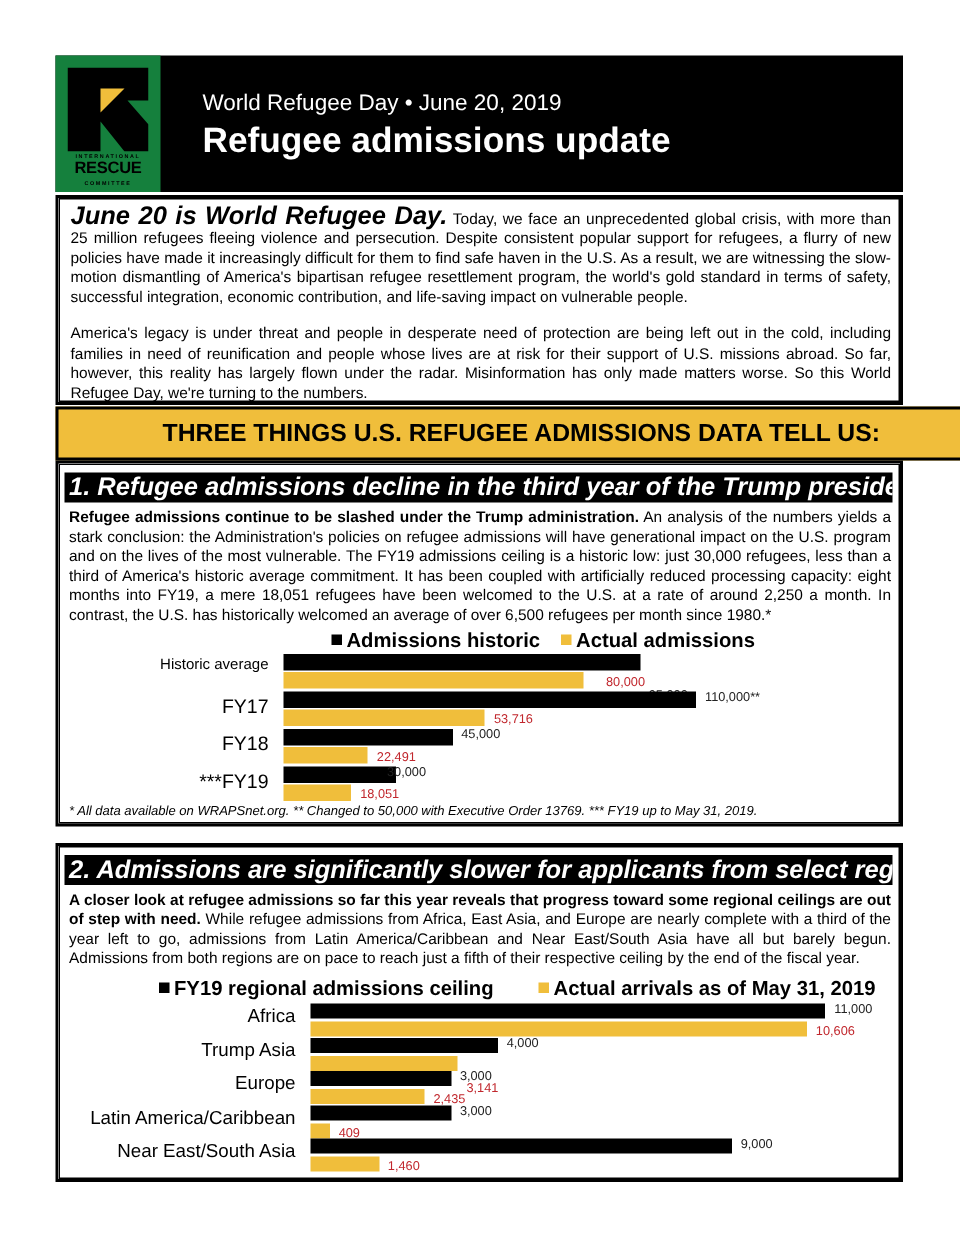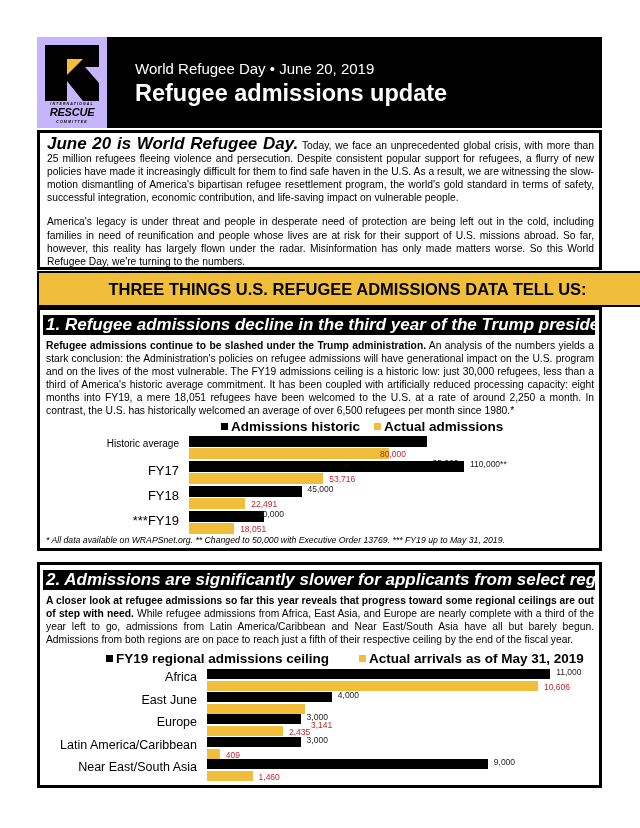--- a/index.html
+++ b/index.html
@@ -5,23 +5,22 @@
   html, body { margin: 0; padding: 0; background: #ffffff; }
   body {
     width: 640px; height: 828px; position: relative; overflow: hidden;
     font-family: "Liberation Sans", sans-serif; color: #000;
   }
   .header {
     position: absolute; left: 37px; top: 37px; width: 565px; height: 91px;
     background: #000; display: flex;
   }
   .logo {
-    width: 70px; height: 91px; background: #c4b5fd; position: relative;
+    width: 70px; height: 91px; background: #15803d; position: relative;
     flex: none;
-    font-style: italic;
   }
   .logo-mark { position: absolute; left: 8px; top: 8px; width: 54px; height: 56px; }
   .logo-text-small {
     position: absolute; left: 0; width: 70px; text-align: center;
     font-size: 3.6px; font-weight: bold; letter-spacing: 1.1px; line-height: 4px;
   }
   .logo-text-big {
     position: absolute; left: 0; width: 70px; text-align: center; top: 70px;
     font-size: 11px; font-weight: bold; line-height: 11px; letter-spacing: -0.2px;
   }
@@ -113,21 +112,21 @@
         <span class="sw" style="background:#f0be3b"></span>
         <span>Actual admissions</span>
       </span>
   </div>
 
   <div id="chart1">
       <div class="row-label" style="position: absolute; left: 0px; width: 140px; top: 129px; font-size: 10px;">Historic average</div>
       <div class="bar black" style="left: 150px; top: 127px; width: 237.5px; height: 11px; position: absolute;"></div>
       <div class="val black" style="left: 393.5px; top: 125px; margin-top: 24px;">95,000</div>
       <div class="bar gold" style="left: 150px; top: 139px; width: 200px; height: 11px; position: absolute;"></div>
-      <div class="val red" style="left: 341px; top: 140px;">80,000</div>
+      <div class="val red" style="left: 365px; top: 140px;">80,000</div>
       <div class="row-label" style="position: absolute; left: 0px; width: 140px; top: 154px; font-size: 13px;">FY17</div>
       <div class="bar black" style="left: 150px; top: 152px; width: 275px; height: 11px; position: absolute;"></div>
       <div class="val black" style="left: 431px; top: 150px;">110,000**</div>
       <div class="bar gold" style="left: 150px; top: 164px; width: 134.29px; height: 11px; position: absolute;"></div>
       <div class="val red" style="left: 290.29px; top: 165px;">53,716</div>
       <div class="row-label" style="position: absolute; left: 0px; width: 140px; top: 179px; font-size: 13px;">FY18</div>
       <div class="bar black" style="left: 150px; top: 177px; width: 112.5px; height: 11px; position: absolute;"></div>
       <div class="val black" style="left: 268.5px; top: 175px;">45,000</div>
       <div class="bar gold" style="left: 150px; top: 189px; width: 56.2275px; height: 11px; position: absolute;"></div>
       <div class="val red" style="left: 212.227px; top: 190px;">22,491</div>
@@ -155,21 +154,21 @@
         <span>Actual arrivals as of May 31, 2019</span>
       </span>
   </div>
 
   <div id="chart2">
       <div class="row-label" style="position: absolute; left: 0px; width: 158px; top: 106px; font-size: 12.5px;">Africa</div>
       <div class="bar black" style="left: 168px; top: 105px; width: 343.2px; height: 10px; position: absolute;"></div>
       <div class="val black" style="left: 517.2px; top: 103px;">11,000</div>
       <div class="bar gold" style="left: 168px; top: 117px; width: 330.907px; height: 10px; position: absolute;"></div>
       <div class="val red" style="left: 504.907px; top: 118px;">10,606</div>
-      <div class="row-label" style="position: absolute; left: 0px; width: 158px; top: 128.5px; font-size: 12.5px;">East June</div>
+      <div class="row-label" style="position: absolute; left: 0px; width: 158px; top: 128.5px; font-size: 12.5px;">Trump Asia</div>
       <div class="bar black" style="left: 168px; top: 127.5px; width: 124.8px; height: 10px; position: absolute;"></div>
       <div class="val black" style="left: 298.8px; top: 125.5px;">4,000</div>
       <div class="bar gold" style="left: 168px; top: 139.5px; width: 97.9992px; height: 10px; position: absolute;"></div>
       <div class="val red" style="left: 271.999px; top: 156px;">3,141</div>
       <div class="row-label" style="position: absolute; left: 0px; width: 158px; top: 151px; font-size: 12.5px;">Europe</div>
       <div class="bar black" style="left: 168px; top: 150px; width: 93.6px; height: 10px; position: absolute;"></div>
       <div class="val black" style="left: 267.6px; top: 148px;">3,000</div>
       <div class="bar gold" style="left: 168px; top: 162px; width: 75.972px; height: 10px; position: absolute;"></div>
       <div class="val red" style="left: 249.972px; top: 163px;">2,435</div>
       <div class="row-label" style="position: absolute; left: 0px; width: 158px; top: 173.5px; font-size: 12.5px;">Latin America/Caribbean</div>

